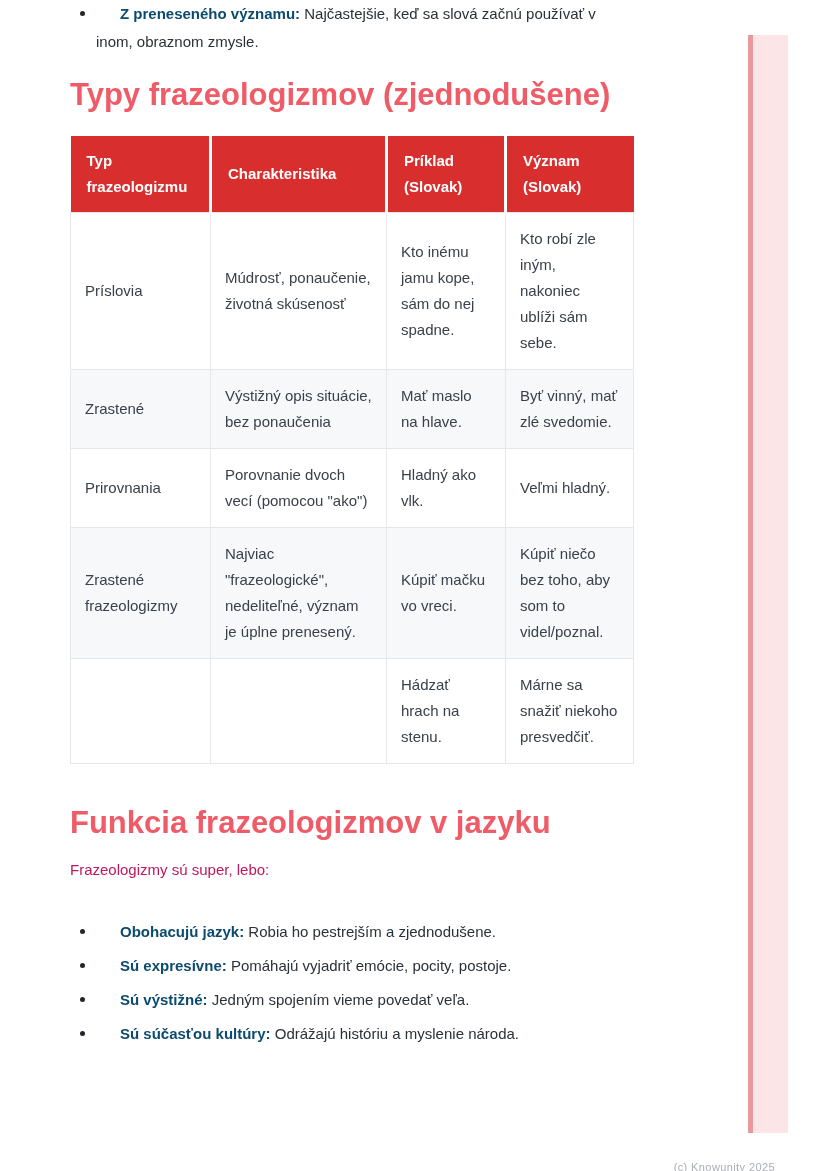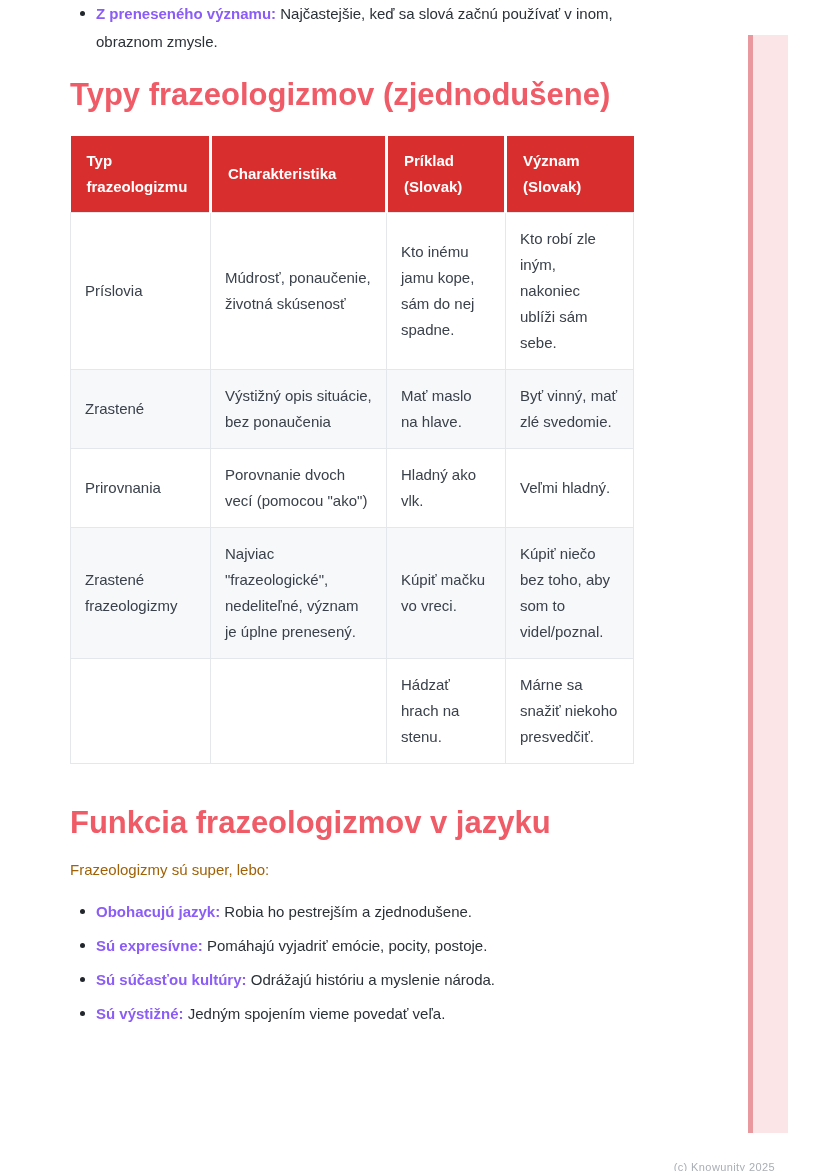--- a/index.html
+++ b/index.html
@@ -33,40 +33,40 @@
   ul.doc-list li::before {
     content: "";
     position: absolute;
     left: 10px;
     top: 11px;
     width: 5px;
     height: 5px;
     border-radius: 50%;
     background: #21262c;
   }
-  ul.doc-list .lead { font-weight: bold; color: #8b5cf6; }
+  ul.doc-list .lead { font-weight: bold; color: #0c4a6e; margin-left: 24px; }
   .top-list { padding-top: 38px; }
   .func-list li { line-height: 26px; margin-bottom: 8px; }
   .func-list li::before { top: 10px; }
 
   h2.section-heading {
     margin: 0;
     font-size: 31px;
     line-height: 30px;
     font-weight: bold;
     color: #ef5b67;
   }
   #heading-typy { margin-top: 24px; }
   #heading-funkcia { margin-top: 44px; }
 
   p.intro {
     font-size: 15px;
     line-height: 24px;
-    margin: 20px 0 16px 0;
-    color: #a16207;
+    margin: 20px 0 36px 0;
+    color: #be185d;
   }
 
   
   table.types-table {
     margin-top: 26px;
     border-collapse: collapse;
     width: 563px;
     font-size: 15px;
     table-layout: fixed;
   }
@@ -177,21 +177,21 @@
         </tbody>
     </table>
 
     <h2 class="section-heading" id="heading-funkcia">Funkcia frazeologizmov v jazyku</h2>
 
     <p class="intro">Frazeologizmy sú super, lebo:</p>
 
     <ul class="doc-list func-list" id="func-list">
         <li><span class="lead">Obohacujú jazyk:</span><span> Robia ho pestrejším a zjednodušene.</span></li>
         <li><span class="lead">Sú expresívne:</span><span> Pomáhajú vyjadriť emócie, pocity, postoje.</span></li>
+        <li><span class="lead">Sú výstižné:</span><span> Jedným spojením vieme povedať veľa.</span></li>
         <li><span class="lead">Sú súčasťou kultúry:</span><span> Odrážajú históriu a myslenie národa.</span></li>
-        <li><span class="lead">Sú výstižné:</span><span> Jedným spojením vieme povedať veľa.</span></li>
       </ul>
 
   </div>
 
   <div class="watermark">(c) Knowunity 2025</div>
 
 </div>
 
 </body></html>

